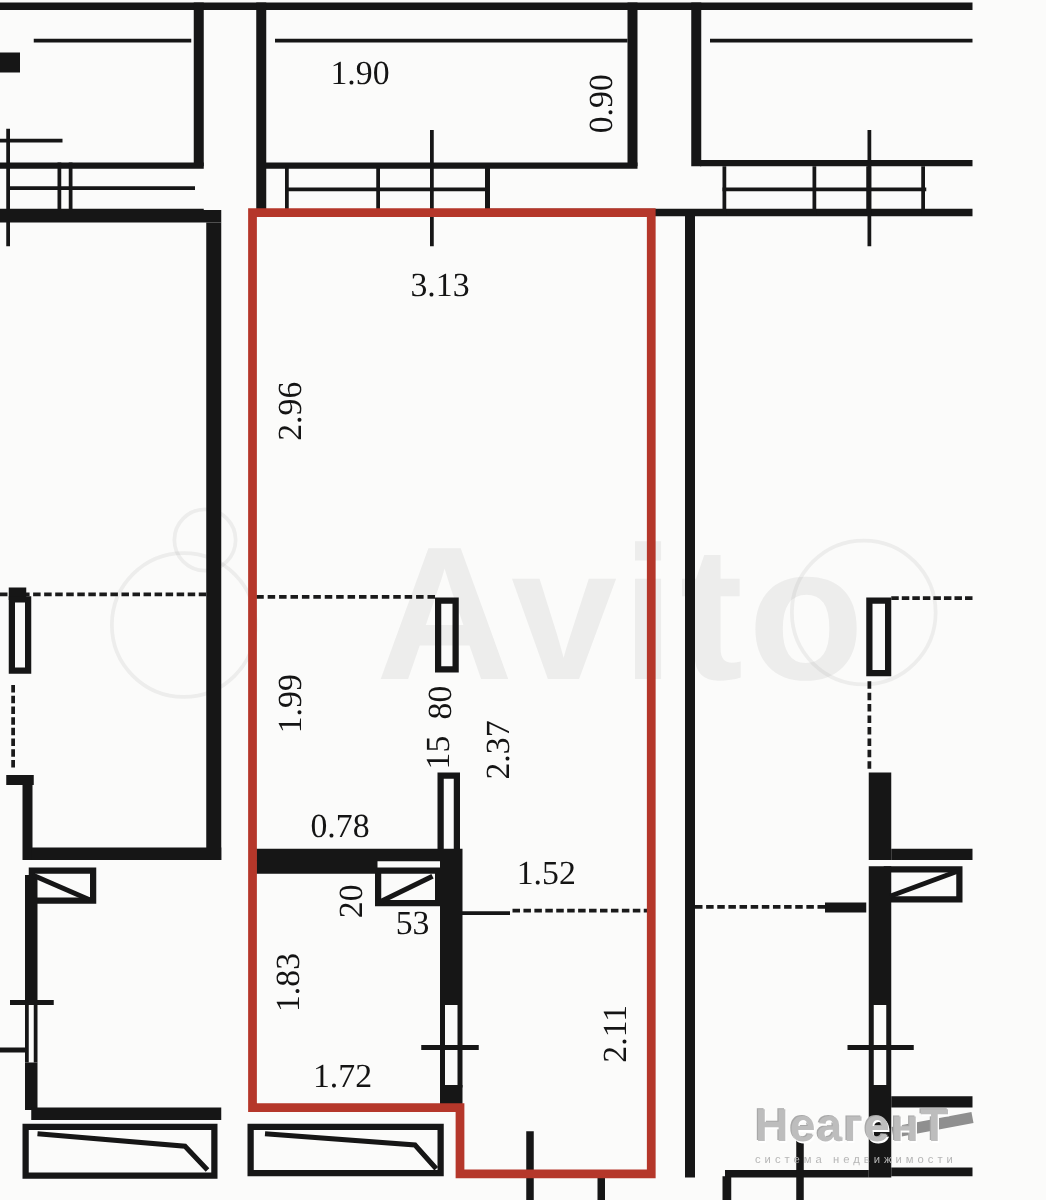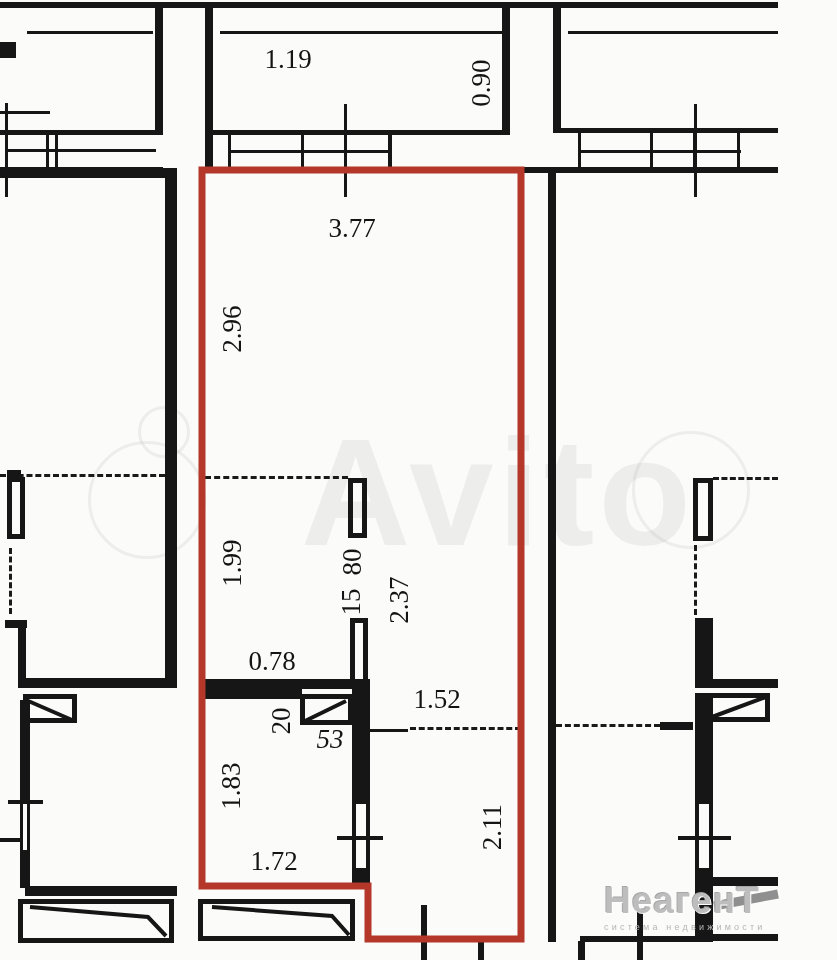--- a/index.html
+++ b/index.html
@@ -147,31 +147,31 @@
     <line x1="766" y1="697" x2="712" y2="717" stroke="#161616" stroke-width="4"></line>
 
     <polyline points="30,907 148,917 166,936" fill="none" stroke="#161616" stroke-width="4"></polyline>
     <polyline points="212,907 332,916 349,935" fill="none" stroke="#161616" stroke-width="4"></polyline>
 
     <line x1="714" y1="906" x2="778" y2="894" stroke="#8f8f8f" stroke-width="9"></line>
 
     <polygon points="202,170 521,170 521,939 368,939 368,886 202,886" fill="none" stroke="#b5372a" stroke-width="7"></polygon>
   </svg>
 
-  <div class="dim" style="left:288px;top:59px;">1.19</div>
+  <div class="dim" style="left:288px;top:59px;">1.90</div>
   <div class="dim v" style="left:481px;top:83px;">0.90</div>
-  <div class="dim" style="left:352px;top:228px;">3.77</div>
+  <div class="dim" style="left:352px;top:228px;">3.13</div>
   <div class="dim v" style="left:232px;top:329px;">2.96</div>
   <div class="dim v" style="left:232px;top:563px;">1.99</div>
   <div class="dim v" style="left:352px;top:562px;">80</div>
   <div class="dim v" style="left:351px;top:602px;">15</div>
   <div class="dim v" style="left:399px;top:600px;">2.37</div>
   <div class="dim" style="left:272px;top:661px;">0.78</div>
   <div class="dim v" style="left:281px;top:721px;">20</div>
-  <div class="dim" style="left:330px;top:739px;font-style:italic;">53</div>
+  <div class="dim" style="left:330px;top:739px;">53</div>
   <div class="dim" style="left:437px;top:699px;text-align:center;">1.52</div>
   <div class="dim v" style="left:231px;top:786px;">1.83</div>
   <div class="dim" style="left:274px;top:861px;">1.72</div>
   <div class="dim v" style="left:492px;top:827px;">2.11</div>
 
   <div class="wm-agency">
     <div class="brand">НеагенТ</div>
     <div class="tagline">система недвижимости</div>
   </div>
 

